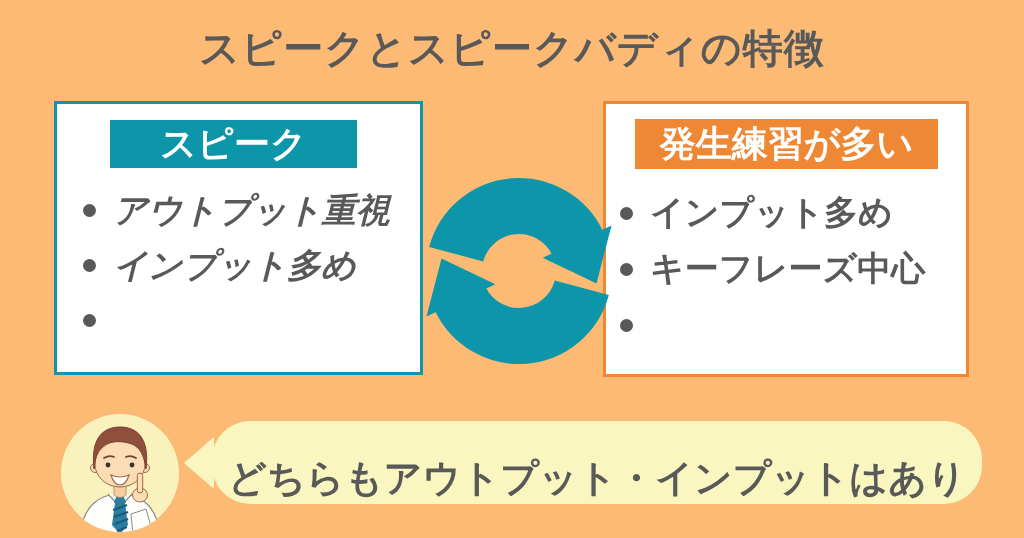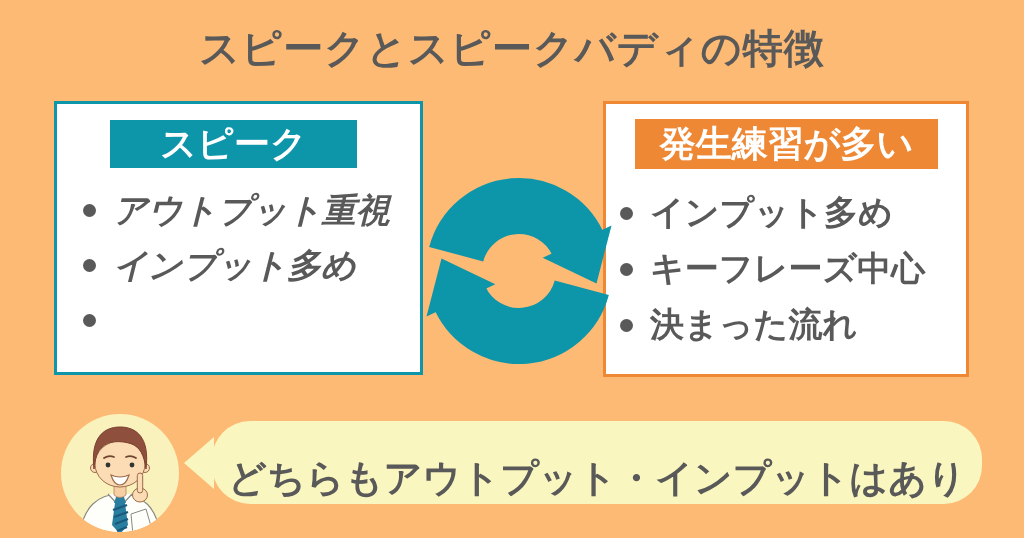--- a/index.html
+++ b/index.html
@@ -81,21 +81,20 @@
       <li>
         <span class="dot"></span>
         <span>インプット多め</span>
       </li>
       <li>
         <span class="dot"></span>
         <span>キーフレーズ中心</span>
       </li>
       <li>
         <span class="dot"></span>
-        <span>決まった流れ</span>
       </li>
     </ul>
   </section>
 
   <svg class="cycle" viewBox="0 0 210 210" aria-hidden="true">
     <g fill="#0D95A9" stroke="none">
       <path d="M 42.2 88.2 A 65 65 0 0 1 163.9 77.5" fill="none" stroke="#0D95A9" stroke-width="56"></path>
       <polygon points="197.5,59.6 128.7,91.8 182.5,117.4"></polygon>
       <g transform="rotate(180 105 105)">
         <path d="M 42.2 88.2 A 65 65 0 0 1 163.9 77.5" fill="none" stroke="#0D95A9" stroke-width="56"></path>

